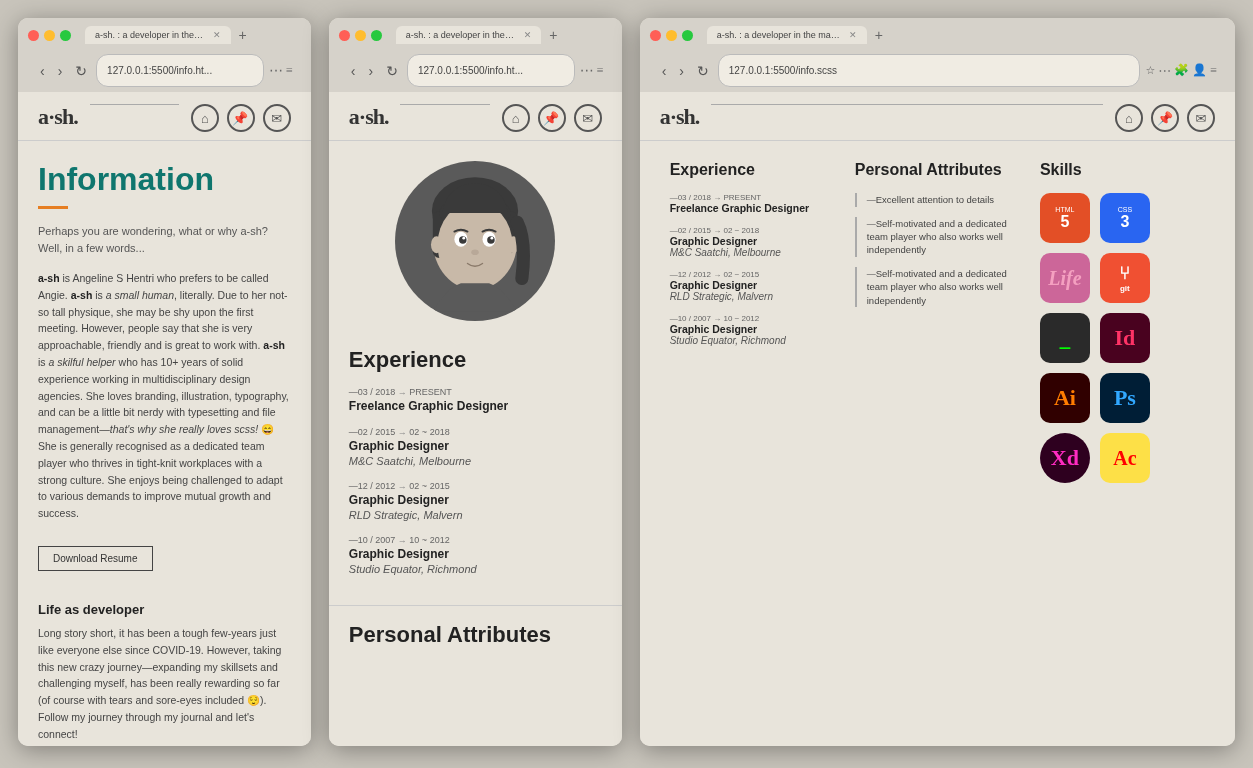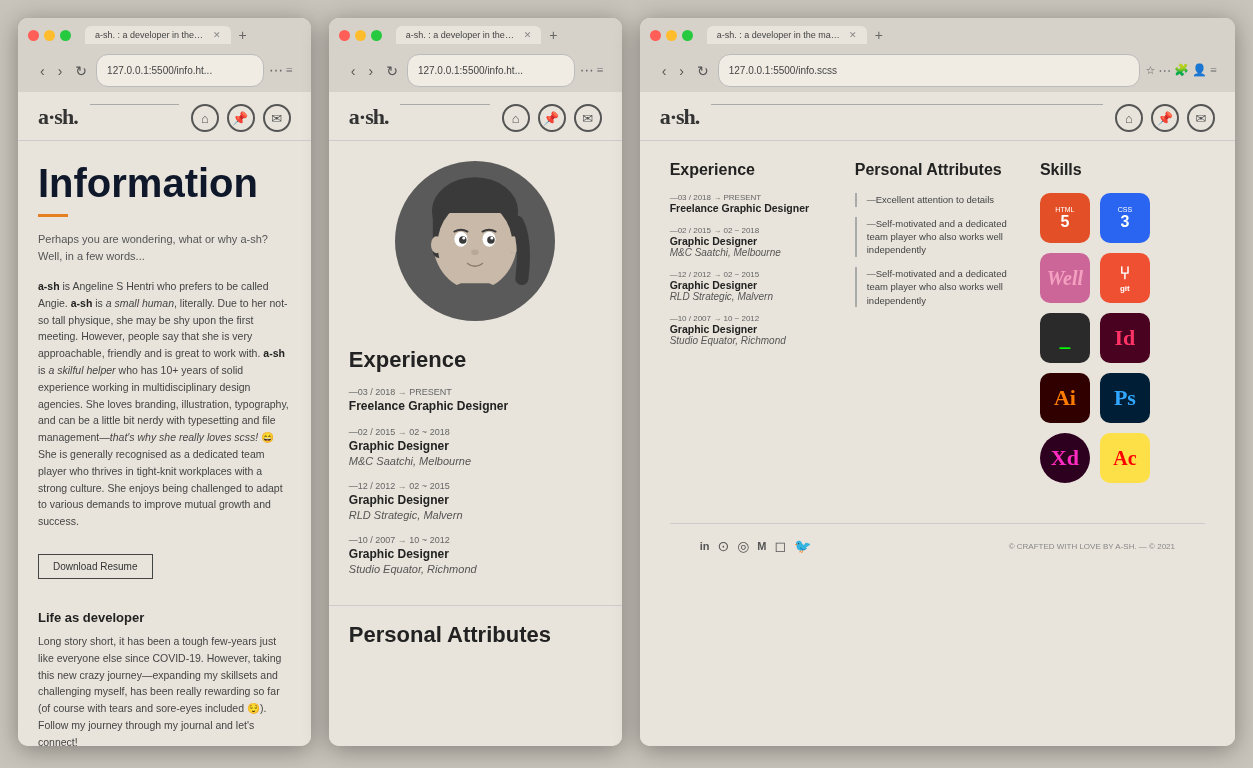--- a/index.html
+++ b/index.html
@@ -215,24 +215,24 @@
       background: #aaa;
       margin: 0 12px;
     }
 
     
     .info-page {
       padding: 20px;
     }
 
     .info-title {
-      font-size: 40px;
+      font-size: 32px;
       font-weight: 900;
       font-family: Arial, sans-serif;
-      color: #0f172a;
+      color: #0f766e;
       margin-bottom: 8px;
     }
 
     .info-divider {
       width: 30px;
       height: 3px;
       background: #e67e22;
       margin-bottom: 14px;
     }
 
@@ -763,21 +763,21 @@
             </div>
             <div class="skill-badge skill-css">
               <div style="text-align:center;line-height:1.1">
                 <div style="font-size:7px;font-weight:normal">CSS</div>
                 <div style="font-size:16px;font-weight:bold;line-height:1">3</div>
               </div>
             </div>
           </div>
 
           <div class="skills-row">
-            <div class="skill-badge skill-sass" style="font-size:20px;font-style:italic;font-family:Georgia,serif;color:#f4a0c0">Well</div>
+            <div class="skill-badge skill-sass" style="font-size:20px;font-style:italic;font-family:Georgia,serif;color:#f4a0c0">Life</div>
             <div class="skill-badge skill-git" style="font-size:11px">
               <div style="text-align:center">
                 <div style="font-size:18px">⑂</div>
                 <div style="font-size:8px">git</div>
               </div>
             </div>
           </div>
 
           <div class="skills-row">
             <div class="skill-badge skill-terminal" style="font-size:18px;color:#00ff00;font-family:monospace">_</div>
@@ -789,26 +789,15 @@
             <div class="skill-badge skill-photoshop" style="font-size:22px;color:#31a8ff;font-family:Georgia,serif;font-weight:bold">Ps</div>
           </div>
 
           <div class="skills-row">
             <div class="skill-badge skill-xd" style="font-size:22px;color:#ff2bc2;font-family:Georgia,serif;font-weight:bold">Xd</div>
             <div class="skill-badge skill-acrobat" style="font-size:20px;color:#ff0000;font-family:Georgia,serif;font-weight:bold">Ac</div>
           </div>
         </div>
       </div>
 
-      <div class="win3-footer">
-        <div class="footer-social">
-          <span class="social-icon" style="cursor:pointer;font-family:Arial,sans-serif;font-weight:bold;font-size:11px">in</span>
-          <span class="social-icon" style="cursor:pointer;font-size:14px">⊙</span>
-          <span class="social-icon" style="cursor:pointer;font-size:14px">◎</span>
-          <span class="social-icon" style="cursor:pointer;font-family:Arial,sans-serif;font-weight:bold;font-size:11px">M</span>
-          <span class="social-icon" style="cursor:pointer;font-size:14px">◻</span>
-          <span class="social-icon" style="cursor:pointer;font-size:14px">🐦</span>
-        </div>
-        <div class="footer-credit">© CRAFTED WITH LOVE BY A-SH. — © 2021</div>
-      </div>
     </div>
   </div>
 </div>
 
 </body></html>

